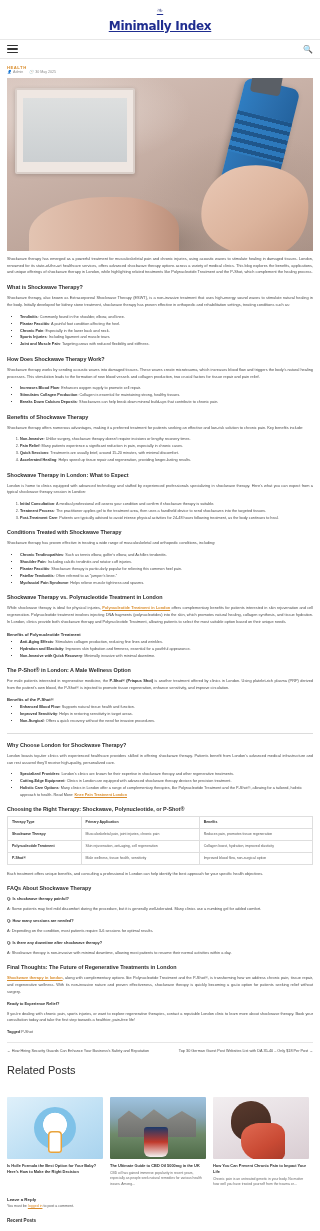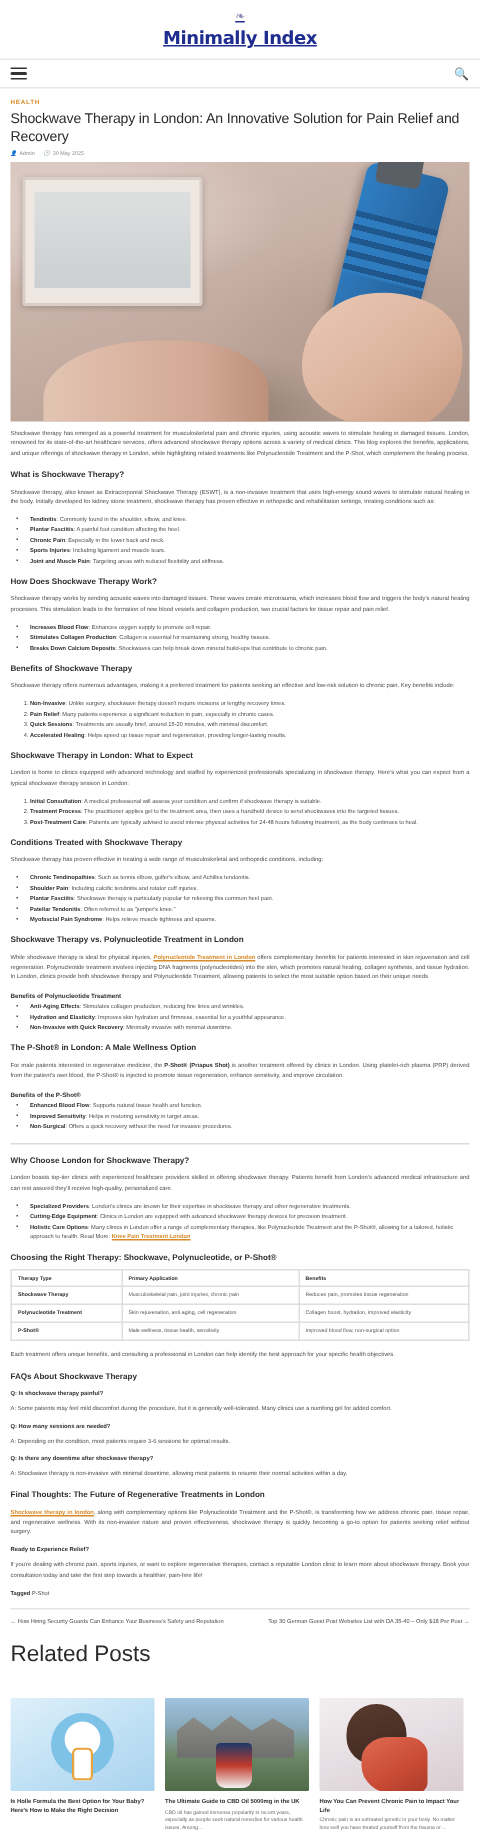--- a/index.html
+++ b/index.html
@@ -232,21 +232,21 @@
     margin-top: 8px;
     padding: 6px 0 8px;
     font-size: 3.8px;
     color: #4a4a4a;
   }
   .postnav div { max-width: 48%; line-height: 1.4; }
   .postnav .r { text-align: right; }
 
   
   h2.related {
-    font-size: 15px;
+    font-size: 11px;
     font-weight: normal;
     color: #2b2b2b;
     margin: 2px 0 21px;
   }
   .cards {
     display: flex;
     gap: 7px;
   }
   .card { width: 96px; }
   .thumb {
@@ -341,21 +341,20 @@
   <div class="hamburger">
     <span></span>
       <span></span>
       <span></span>
   </div>
   <div class="search-ico">🔍</div>
 </nav>
 
 <div class="article-wrap">
   <div class="cat">HEALTH</div>
-  <h1 class="title">Shockwave Therapy in London: An Innovative Solution for Pain Relief and Recovery</h1>
   <div class="meta">
     <span>
       <em>👤</em>
       <i style="font-style:normal">Admin</i>
     </span>
     <span>
       <em>🕑</em>
       <i style="font-style:normal">30 May 2025</i>
     </span>
   </div>

